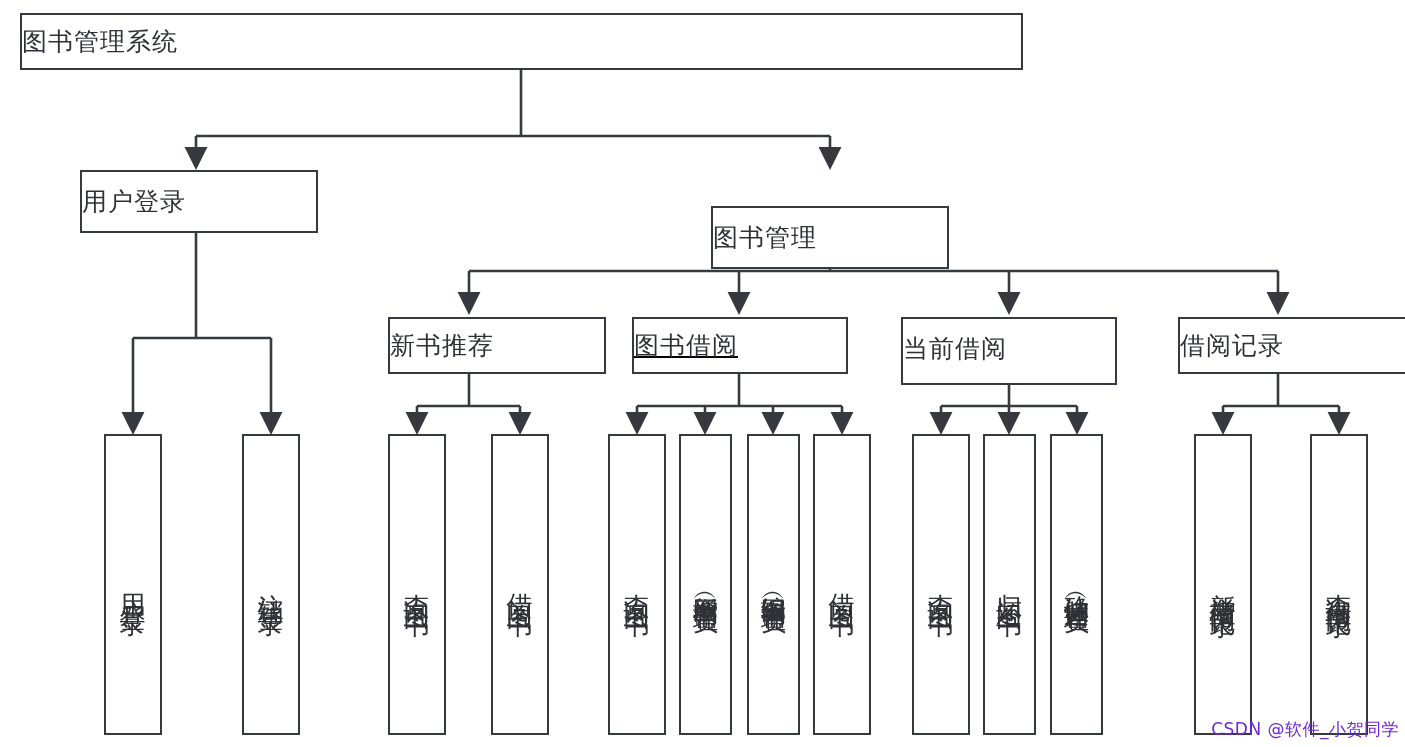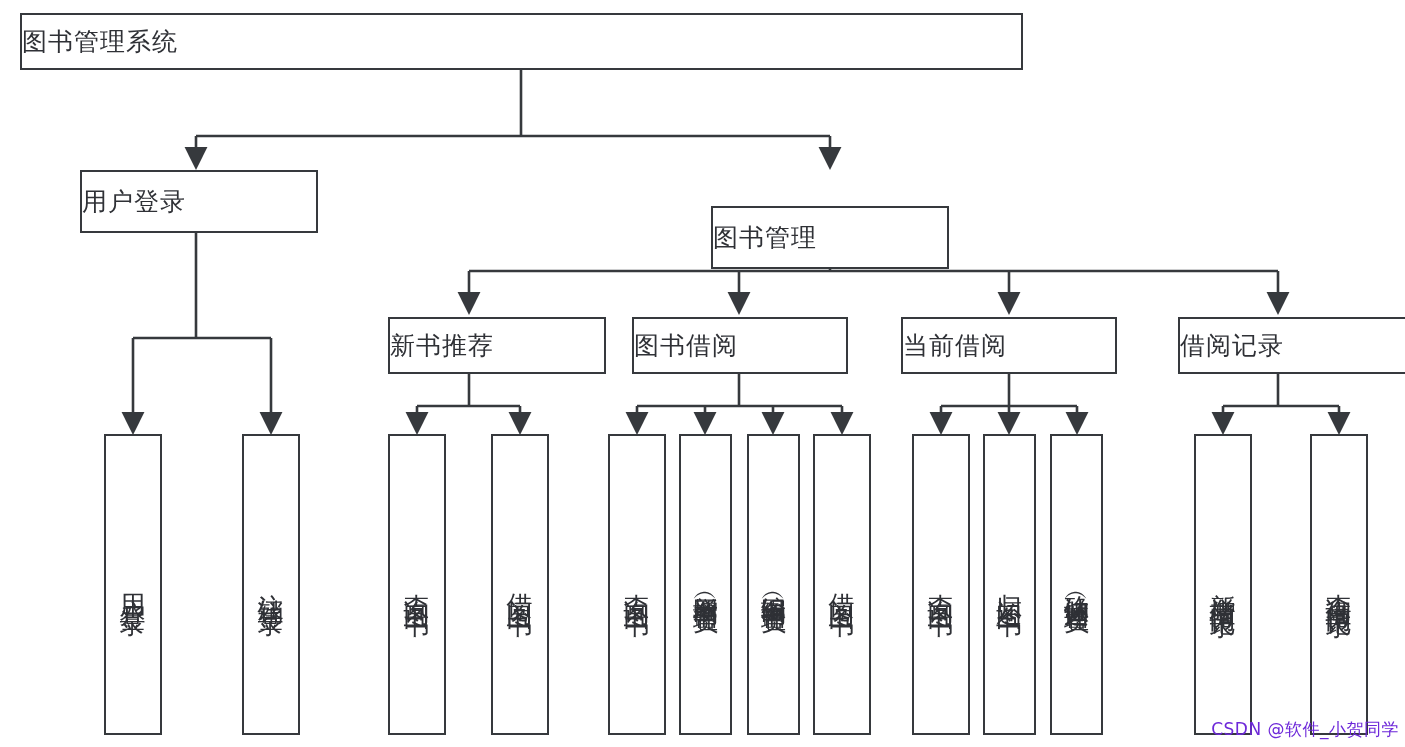--- a/index.html
+++ b/index.html
@@ -138,25 +138,25 @@
   </div>
 
   <div class="node horiz" style="left:711px; top:170px; width:238px; height:63px;margin-top:36px;">
     <span class="node-label">图书管理</span>
   </div>
 
   <div class="node horiz" style="left:352px; top:317px; width:218px; height:57px;margin-left:36px;">
     <span class="node-label">新书推荐</span>
   </div>
 
-  <div class="node horiz" style="left:632px; top:317px; width:216px; height:57px;">
+  <div class="node horiz" style="left:632px; top:317px; width:216px; height:57px;text-decoration:underline;">
     <span class="node-label">图书借阅</span>
   </div>
 
-  <div class="node horiz" style="left:901px; top:317px; width:216px; height:57px;">
+  <div class="node horiz" style="left:901px; top:317px; width:216px; height:68px;font-family:Liberation Mono, monospace;">
     <span class="node-label">当前借阅</span>
   </div>
 
   <div class="node horiz" style="left:1178px; top:317px; width:260px; height:57px;">
     <span class="node-label">借阅记录</span>
   </div>
 
   <div class="node vert" style="left:104px; top:434px; width:58px; height:301px;">
     <span class="node-label">用户登录</span>
   </div>

